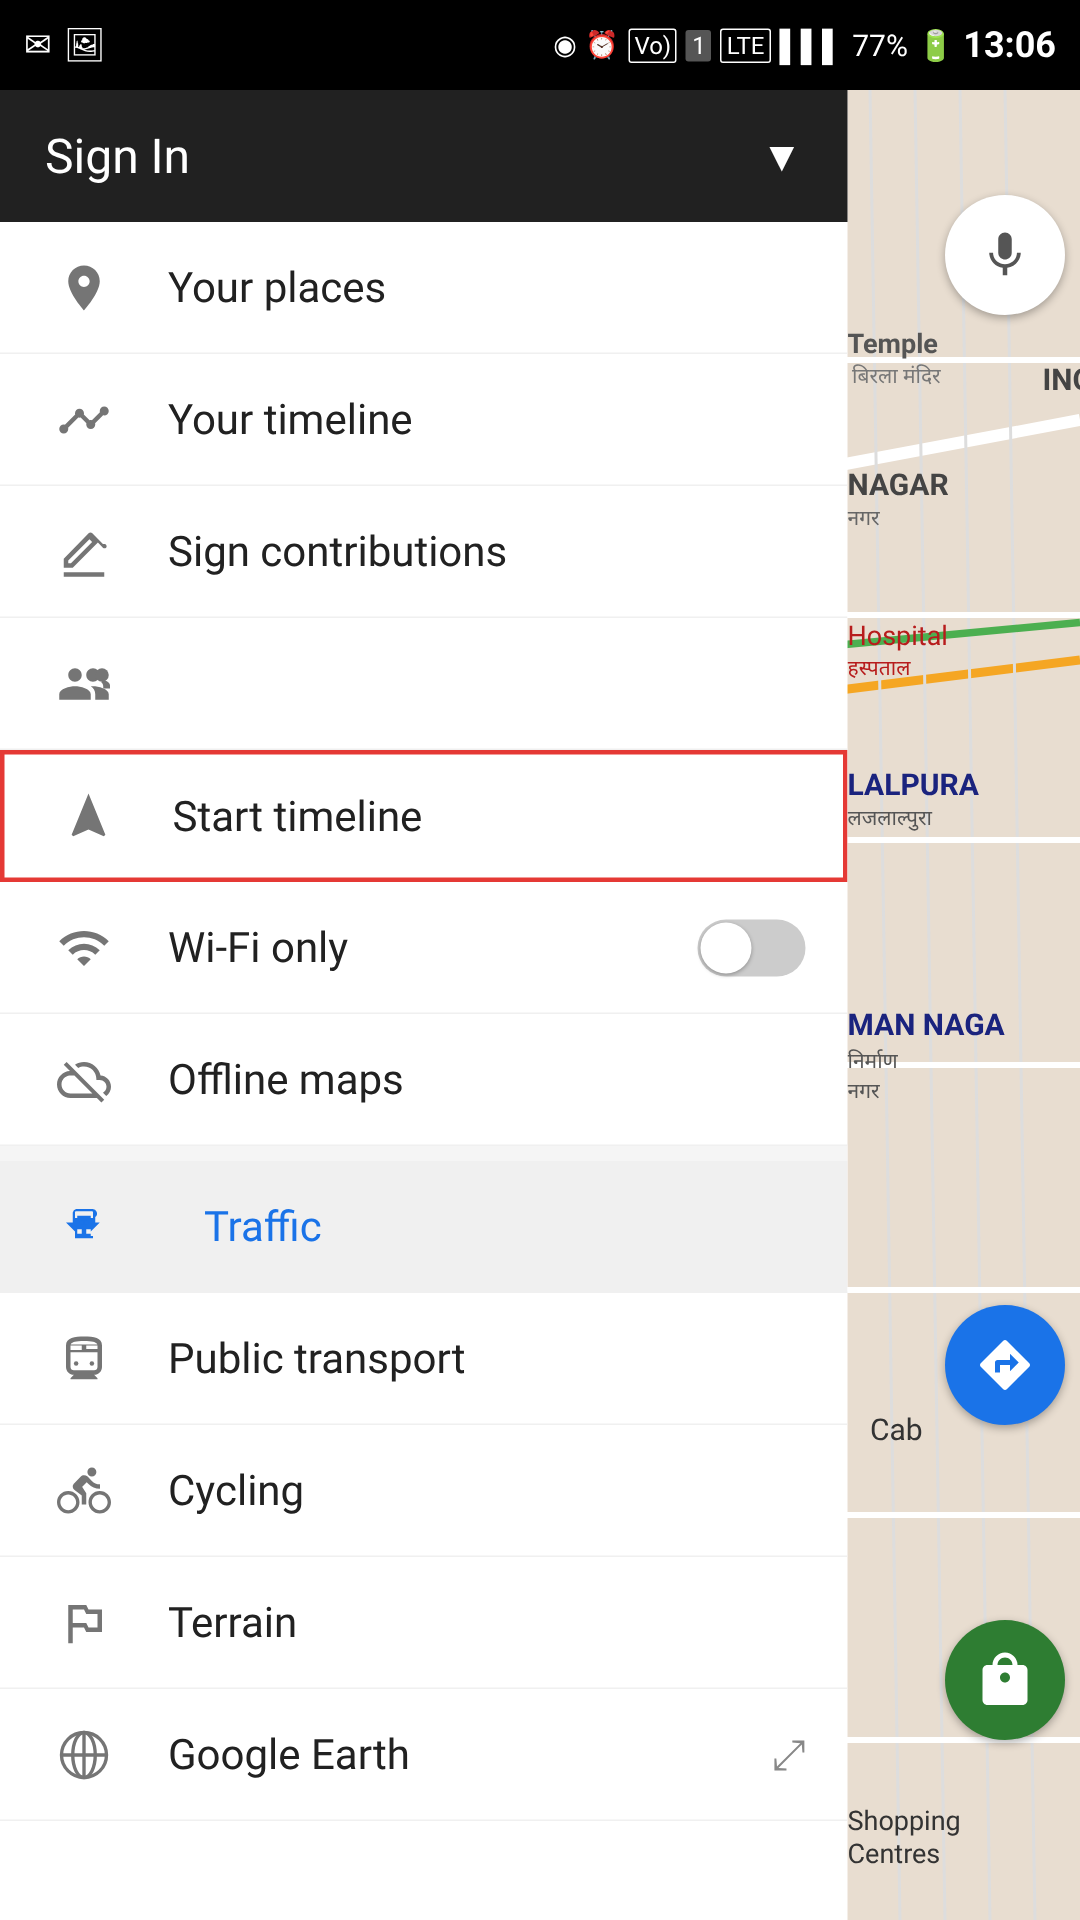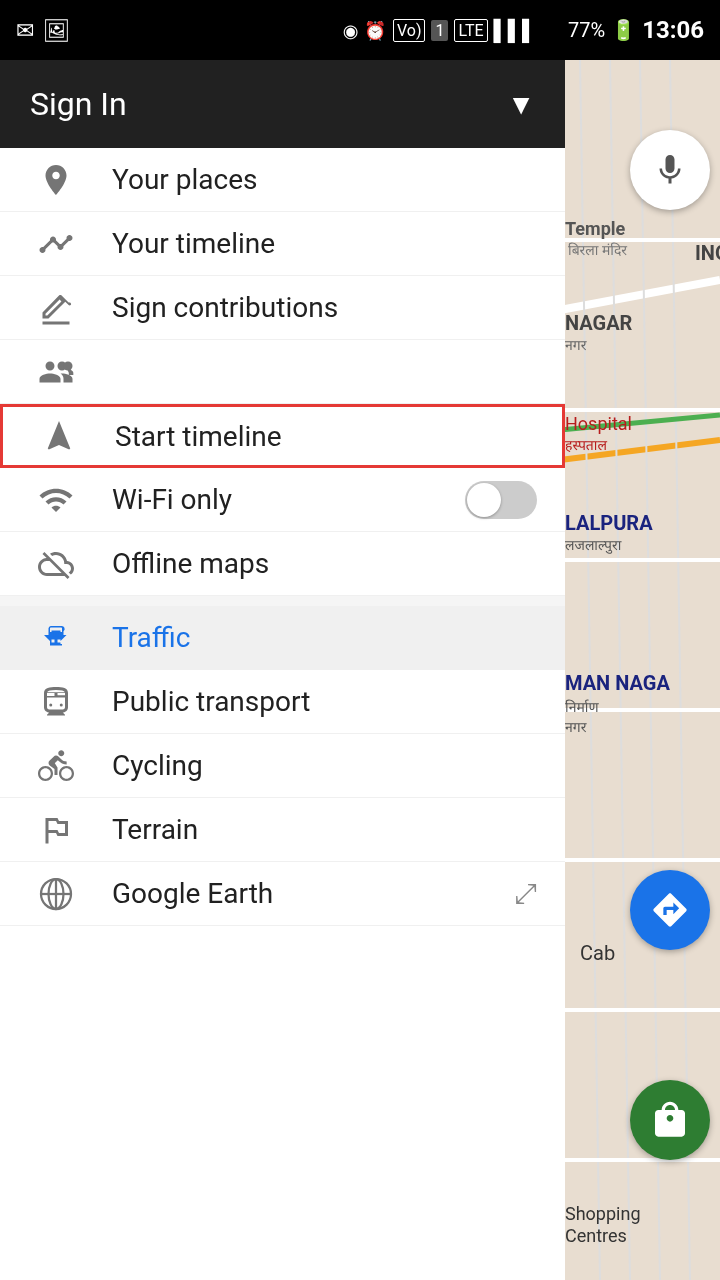--- a/index.html
+++ b/index.html
@@ -37,21 +37,20 @@
       color: #fff;
     }
     .status-time {
       font-size: 24px;
       font-weight: bold;
       color: #fff;
     }
     .battery-text {
       font-size: 20px;
       color: #fff;
-      margin-left: 26px;
     }
 
     
     .map-bg {
       position: absolute;
       top: 60px;
       left: 0;
       width: 720px;
       height: 1220px;
       background: #e8e0d8;
@@ -129,28 +128,29 @@
     }
 
     
     .menu-list {
       flex: 1;
       overflow: hidden;
     }
     .menu-item {
       display: flex;
       align-items: center;
-      height: 64px;
+      height: 88px;
       padding: 0 28px;
       border-bottom: 1px solid #f0f0f0;
       cursor: pointer;
       position: relative;
     }
     .menu-item.active {
       background: #f0f0f0;
+      gap: 24px;
     }
     .menu-item.highlighted {
       border: 3px solid #e53935;
     }
     .menu-icon {
       width: 56px;
       display: flex;
       align-items: center;
       justify-content: center;
       margin-right: 28px;

